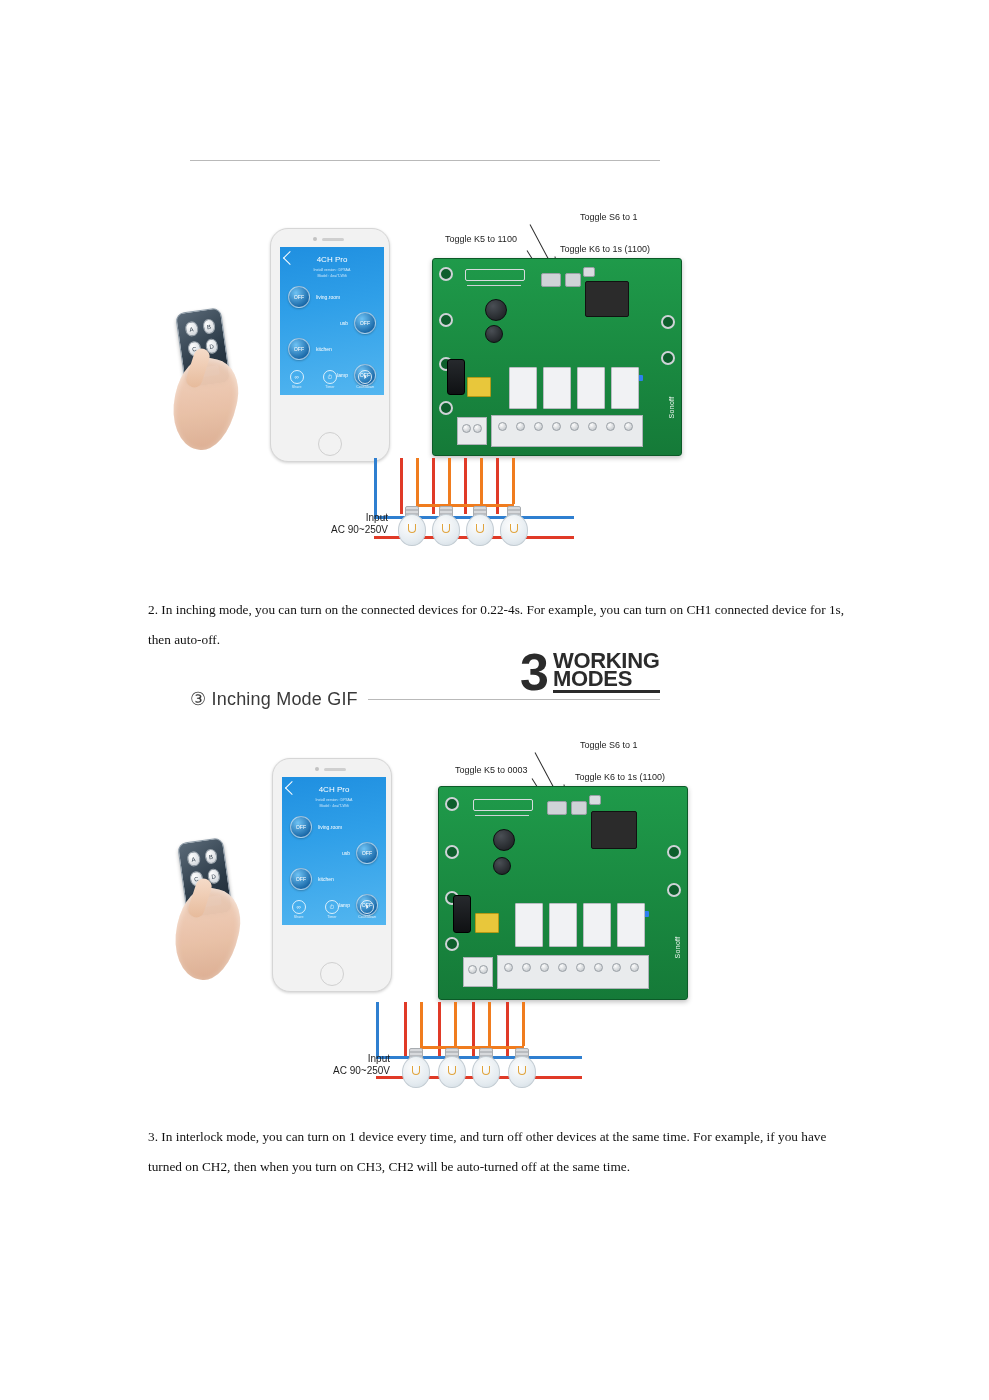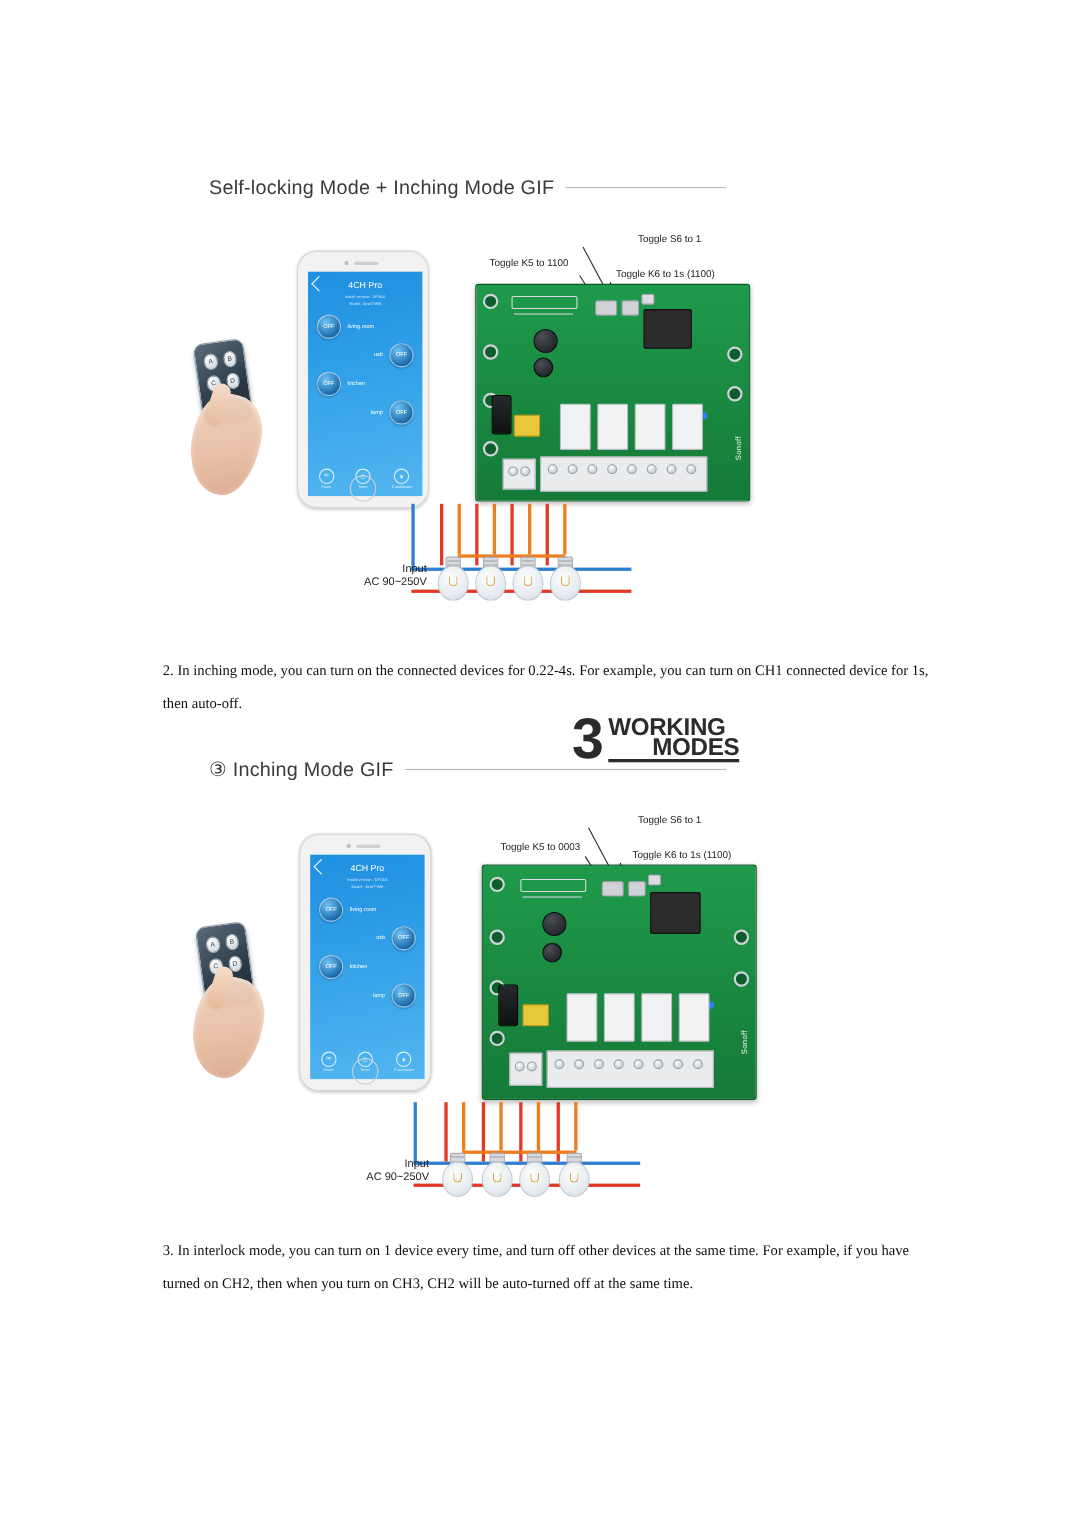--- a/index.html
+++ b/index.html
@@ -37,21 +37,21 @@
     border:1px solid #d6d6d6;
     box-shadow: 0 1px 3px rgba(0,0,0,.18);
   }
   .phone .notch {
     position:absolute; top:8px; left:50%; transform:translateX(-50%);
     width:34px; height:4px; display:flex; align-items:center; gap:5px;
   }
   .phone .notch .spk { width:22px;height:3px;background:#cfcfcf;border-radius:2px; }
   .phone .notch .cam { width:4px;height:4px;background:#c2c2c2;border-radius:50%; }
   .phone .screen {
-    position:absolute; top:18px; left:9px; right:5px; height:204px;
+    position:absolute; top:18px; left:9px; right:5px; height:148px;
     background: linear-gradient(170deg,#1f8fe0 0%, #2f9fe8 40%, #53b6f0 100%);
     overflow:hidden;
   }
   .phone .home {
     position:absolute; bottom:5px; left:50%; transform:translateX(-50%);
     width:22px;height:22px;border:1px solid #d0d0d0;border-radius:50%;
   }
   .app-top {
     display:flex; align-items:center; justify-content:center;
     height:16px; color:#fff; font-family:"Liberation Sans",sans-serif; font-size:8px;
@@ -194,41 +194,40 @@
   
   .modes-badge {
     position:absolute; display:flex; align-items:center; gap:4px;
     font-family:"Liberation Sans", sans-serif;
   }
   .modes-badge .three {
     font-size:52px; font-weight:bold; color:#2b2b2b; line-height:44px;
   }
   .modes-badge .words { line-height:18px; }
   .modes-badge .w1 { font-size:22px; font-weight:bold; color:#2b2b2b; letter-spacing:-.3px; }
-  .modes-badge .w2 { font-size:22px; font-weight:bold; color:#2b2b2b; letter-spacing:-.3px;margin-left:40px; }
+  .modes-badge .w2 { font-size:22px; font-weight:bold; color:#2b2b2b; letter-spacing:-.3px; }
   .modes-badge .ul { height:3px; background:#2b2b2b; margin-top:2px; }
 
   
   .para {
     position:absolute;
     font-family:"Liberation Serif", serif;
     font-size:13.3px;
     line-height:30px;
     color:#111;
     width:700px;
   }
 </style>
 </head>
 <body>
 
 <div class="page">
 
   <div class="figure" style="left:190px; top:160px; width:470px;">
     <div class="fig-title-row">
-      <div class="fig-title">Self-locking Mode + Inching Mode GIF</div>
       <div class="fig-rule" style="flex:1;"></div>
     </div>
   </div>
 
   <div class="figure" style="left:160px; top:200px; width:560px; height:370px;">
 
     <div class="callout" style="left:420px; top:12px;">Toggle S6 to 1</div>
     <div class="callout" style="left:285px; top:34px;">Toggle K5 to 1100</div>
     <div class="callout" style="left:400px; top:44px;">Toggle K6 to 1s (1100)</div>
 

